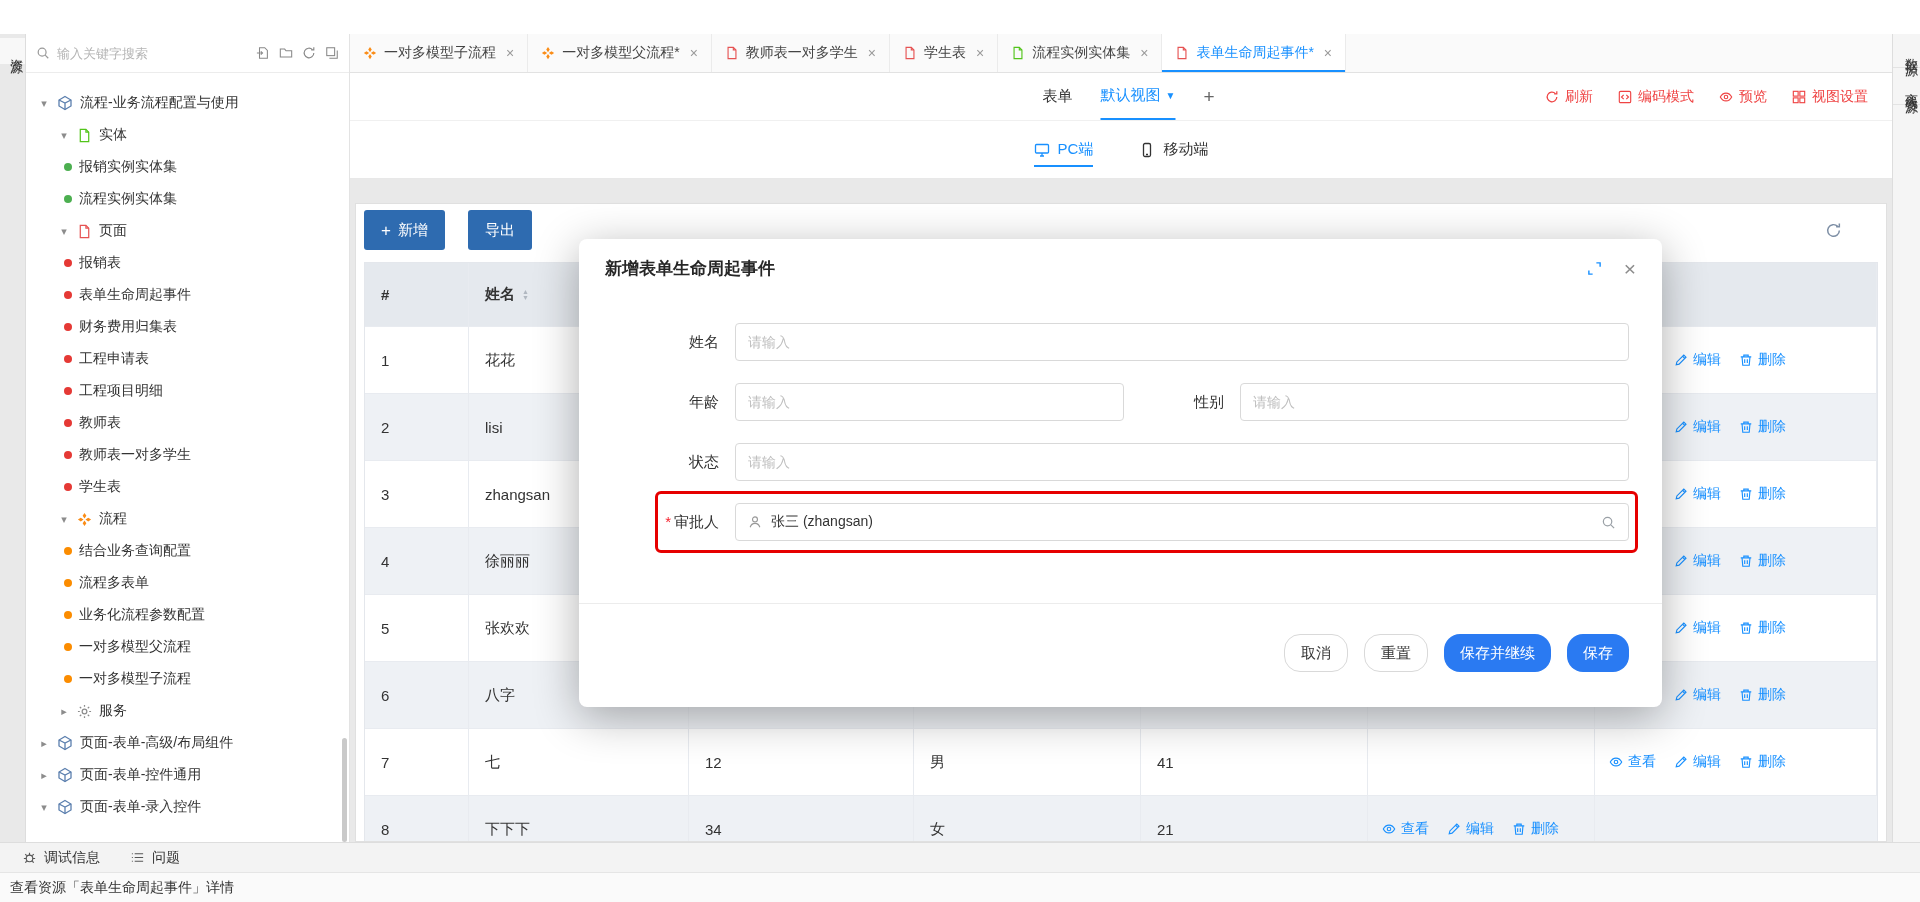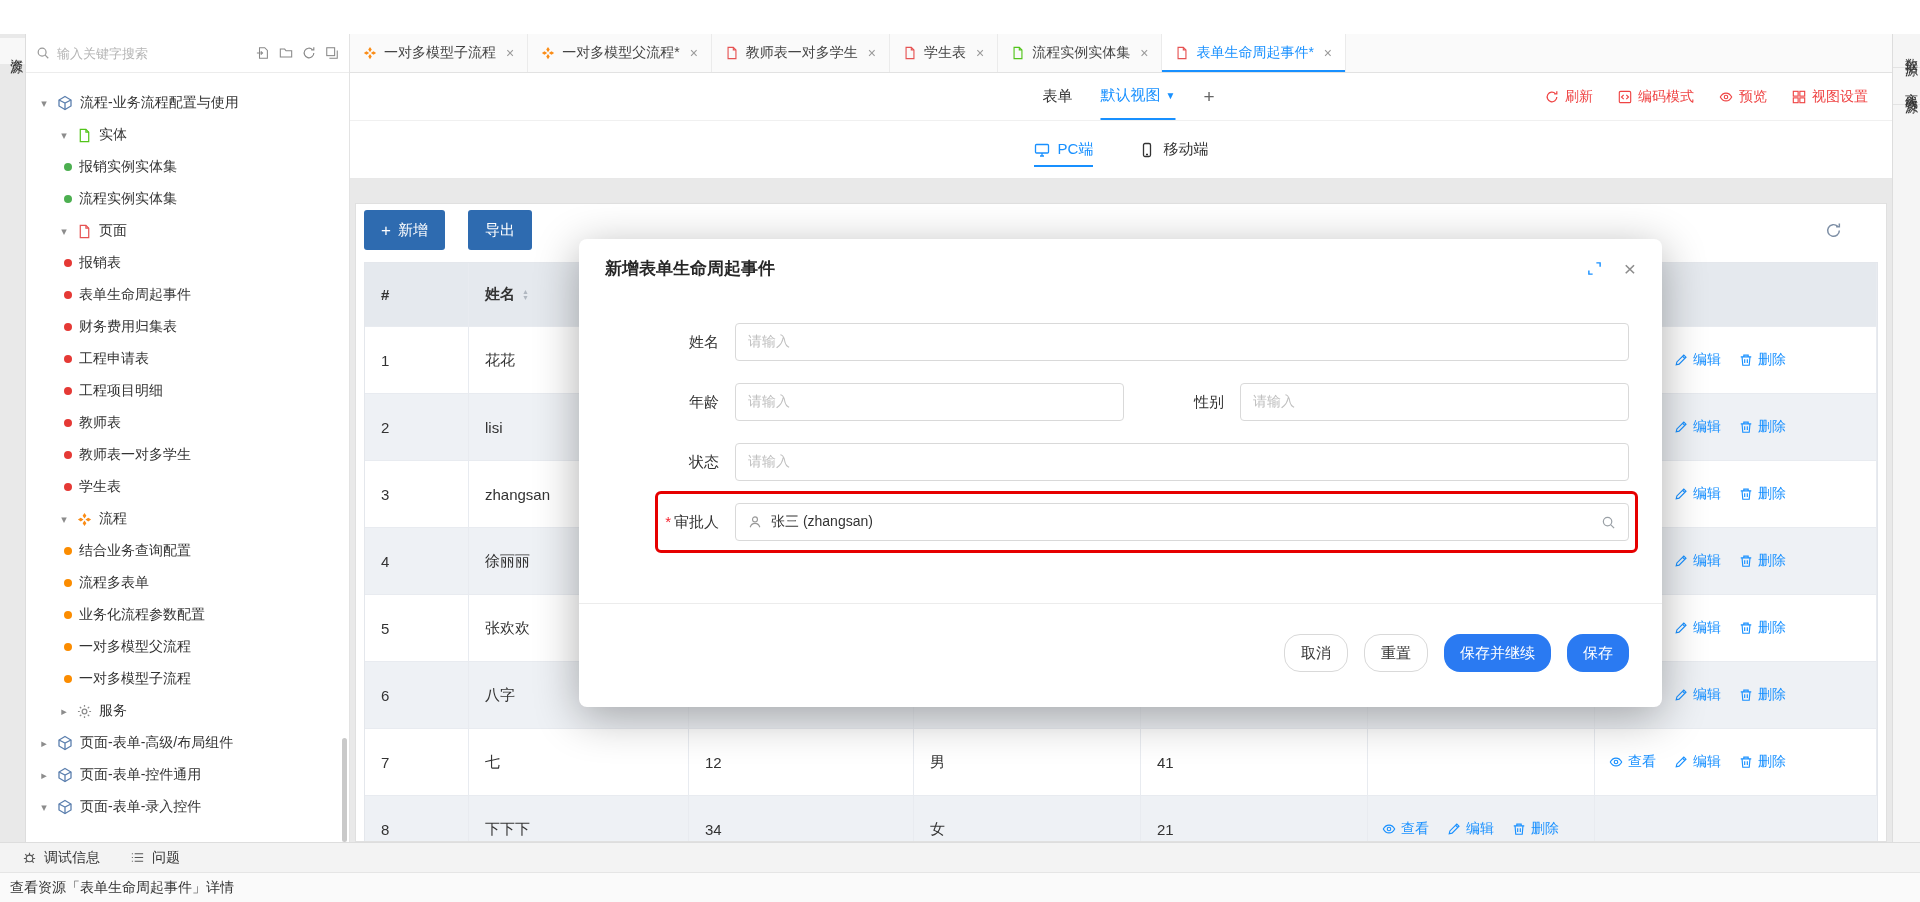--- a/index.html
+++ b/index.html
@@ -105,21 +105,21 @@
   .modal-header { height:58px; display:flex; align-items:center; padding:0 26px; }
   .modal-title { font-size:17px; font-weight:600; color:#262626; }
   .modal-hicons { margin-left:auto; display:flex; align-items:center; gap:22px; }
   .mh-expand { color:#1890ff; cursor:pointer; }
   .mh-close { color:#8c8c8c; font-size:21px; line-height:1; cursor:pointer; }
   .modal-body { position:relative; padding:26px 33px 0 40px; }
   .form-row { display:flex; align-items:center; height:38px; margin-bottom:22px; }
   .f-label { width:100px; margin-right:16px; flex:none; text-align:right; font-size:15px; color:#333; }
   .req { color:#f5222d; font-style:normal; margin-right:3px; }
   .f-input { flex:1; height:38px; border:1px solid #d9d9d9; border-radius:4px; padding:0 12px; font-size:14px;
-             color:#4d7c0f; outline:none; font-family:Liberation Serif, serif; min-width:0; }
+             color:#4d7c0f; outline:none; font-family:Liberation Sans, sans-serif; min-width:0; }
   .f-input::placeholder { color:#bfbfbf; }
   .split { gap:0; }
   .fr-half { flex:1; display:flex; align-items:center; min-width:0; }
   .approver-zone { position:relative; }
   .f-select { flex:1; height:38px; border:1px solid #d9d9d9; border-radius:4px; display:flex; align-items:center;
               padding:16px 12px; gap:9px; cursor:pointer; color:#333; font-size:14px; background:#fff; }
   .sel-suffix { margin-left:auto; color:#9aa0a6; }
   .red-box { position:absolute; left:36px; right:-9px; top:-12px; bottom:-12px;
              border:3px solid #e60000; border-radius:6px; pointer-events:none; }
   .modal-footer { position:absolute; left:0; right:0; bottom:0; height:104px; border-top:1px solid #ececec;

